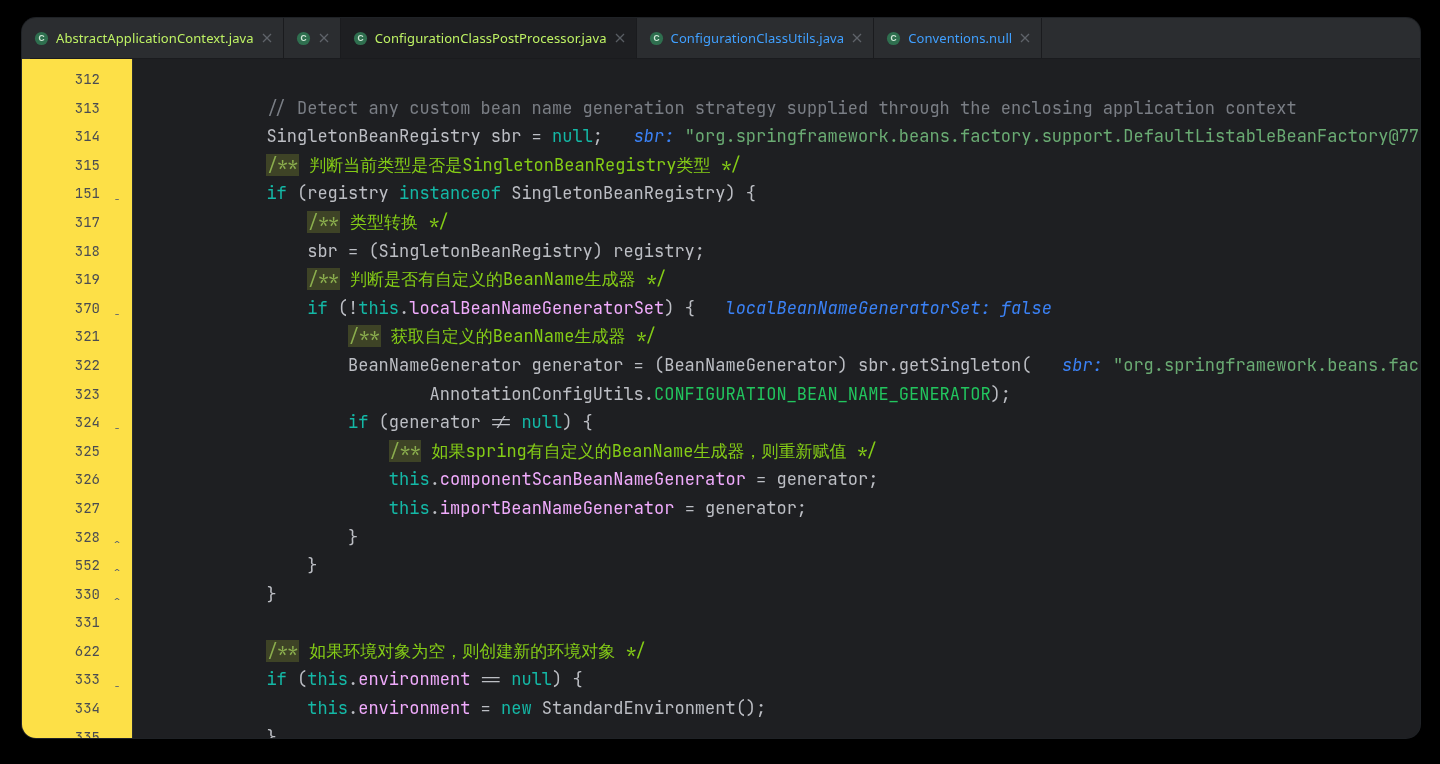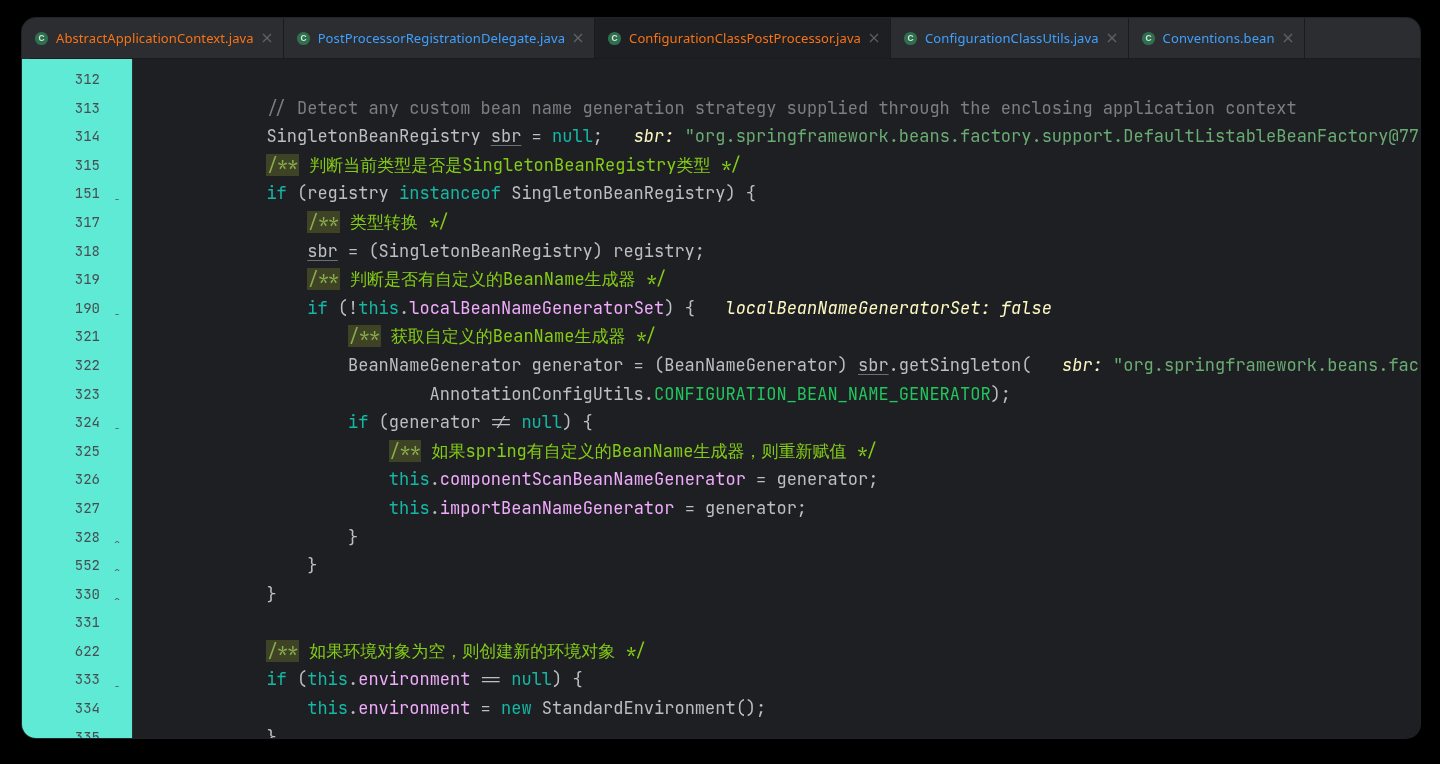--- a/index.html
+++ b/index.html
@@ -1,44 +1,44 @@
 <!DOCTYPE html>
 <html><head>
 <meta charset="utf-8">
 <style>
   html,body{margin:0;padding:0;background:#000;width:1440px;height:764px;overflow:hidden;font-family:ui-sans-serif,system-ui,sans-serif}
   .window{position:absolute;left:22px;top:18px;width:1398px;height:720px;background:#1e1f22;border-radius:14px;box-shadow:0 0 0 1px rgba(90,96,110,.35),0 20px 60px rgba(0,0,0,.6);overflow:hidden}
   
   .tabs{display:flex;align-items:stretch;height:40px;background:#2b2d30;border-bottom:1px solid #1a1b1e;font-size:13px}
   .tab{display:flex;align-items:center;gap:7px;padding:0 10px 0 12px;color:#a9b0b9;border-right:1px solid #1a1b1e;cursor:pointer;white-space:nowrap}
   .tab.active{background:#1e1f22;color:#dde3ec}
-  .tab.highlight .tab-label{color:#f97316}
+  .tab.highlight .tab-label{color:#bef264}
   .tab.normal .tab-label{color:#40a0ff}
   .tab .tab-label{letter-spacing:.1px}
   .tab .close{width:12px;height:12px;display:inline-flex;align-items:center;justify-content:center;opacity:.55}
   .tab .close svg{width:10px;height:10px}
   .fileicon{width:15px;height:15px;display:inline-flex;align-items:center;justify-content:center}
   .fileicon svg{width:15px;height:15px}
   
   .editor{display:flex;height:calc(100% - 40px);width:100%;position:relative}
-  .gutter{width:110px;background:#5eead4;padding-top:6px;text-align:right;color:#4a4c52;font:14px/28.6px "JetBrains Mono",Menlo,Consolas,monospace;user-select:none;position:relative}
+  .gutter{width:110px;background:#fde047;padding-top:6px;text-align:right;color:#4a4c52;font:14px/28.6px "JetBrains Mono",Menlo,Consolas,monospace;user-select:none;position:relative}
   .gutter .gline{padding-right:32px;height:28.6px}
   .gutter .fold{position:absolute;left:88px;width:14px;text-align:center;color:#5c6370;font-size:11px}
   .code{flex:1;padding:6px 12px 0 12px;font:17px/28.6px "JetBrains Mono",Menlo,Consolas,monospace;color:#bcbec4;white-space:pre;overflow:hidden}
   .sep{position:absolute;left:110px;top:0;bottom:0;width:1px;background:#2b2d30}
   
   .cm{color:#7a7e85}               
   .jd{color:#84cc16}               
   .jb{background:#3e4326;color:#8caf4e;padding:0 1px}
   .kw{color:#14b8a6}               
   .str{color:#6aab73}
   .fld{color:#f0abfc}              
   .cst{color:#22c55e}                           
-  .hint{color:#fef9c3;font-style:italic}
-  .u{text-decoration:underline;text-decoration-color:#6b6e74;text-underline-offset:3px}
+  .hint{color:#3b82f6;font-style:italic}
+  .u{text-decoration-color:#6b6e74;text-underline-offset:3px}
   .leftedge{position:absolute;left:0;top:0;bottom:0;width:8px;background:#2b2d30;border-top-left-radius:14px;border-bottom-left-radius:14px}
 </style>
 </head>
 <body>
 
 <div class="window">
   <div class="leftedge"></div>
 
   <div class="tabs" id="tabbar">
       <div class="tab highlight">
@@ -56,21 +56,20 @@
           </svg>
         </span>
       </div>
       <div class="tab normal">
         <span class="fileicon">
           <svg viewBox="0 0 16 16">
             <circle cx="8" cy="8" r="7" fill="#2f6f4f"></circle>
             <text x="8" y="11" text-anchor="middle" font-size="9" font-family="sans-serif" fill="#d4e9da" font-weight="600">C</text>
           </svg>
         </span>
-        <span class="tab-label">PostProcessorRegistrationDelegate.java</span>
         <span class="close">
           <svg viewBox="0 0 10 10" stroke="#8a9099" stroke-width="1.3">
             <line x1="1" y1="1" x2="9" y2="9"></line>
             <line x1="9" y1="1" x2="1" y2="9"></line>
           </svg>
         </span>
       </div>
       <div class="tab active highlight">
         <span class="fileicon">
           <svg viewBox="0 0 16 16">
@@ -101,21 +100,21 @@
           </svg>
         </span>
       </div>
       <div class="tab normal">
         <span class="fileicon">
           <svg viewBox="0 0 16 16">
             <circle cx="8" cy="8" r="7" fill="#2f6f4f"></circle>
             <text x="8" y="11" text-anchor="middle" font-size="9" font-family="sans-serif" fill="#d4e9da" font-weight="600">C</text>
           </svg>
         </span>
-        <span class="tab-label">Conventions.bean</span>
+        <span class="tab-label">Conventions.null</span>
         <span class="close">
           <svg viewBox="0 0 10 10" stroke="#8a9099" stroke-width="1.3">
             <line x1="1" y1="1" x2="9" y2="9"></line>
             <line x1="9" y1="1" x2="1" y2="9"></line>
           </svg>
         </span>
       </div>
     </div>
 
   <div class="editor">
@@ -123,21 +122,21 @@
     <div class="gutter" id="gutter">
         <div class="gline">312</div>
         <div class="gline">313</div>
         <div class="gline">314</div>
         <div class="gline">315</div>
         <div class="gline">151</div>
         <div class="fold" style="top: 126.4px;">−</div>
         <div class="gline">317</div>
         <div class="gline">318</div>
         <div class="gline">319</div>
-        <div class="gline">190</div>
+        <div class="gline">370</div>
         <div class="fold" style="top: 240.8px;">−</div>
         <div class="gline">321</div>
         <div class="gline">322</div>
         <div class="gline">323</div>
         <div class="gline">324</div>
         <div class="fold" style="top: 355.2px;">−</div>
         <div class="gline">325</div>
         <div class="gline">326</div>
         <div class="gline">327</div>
         <div class="gline">328</div>

